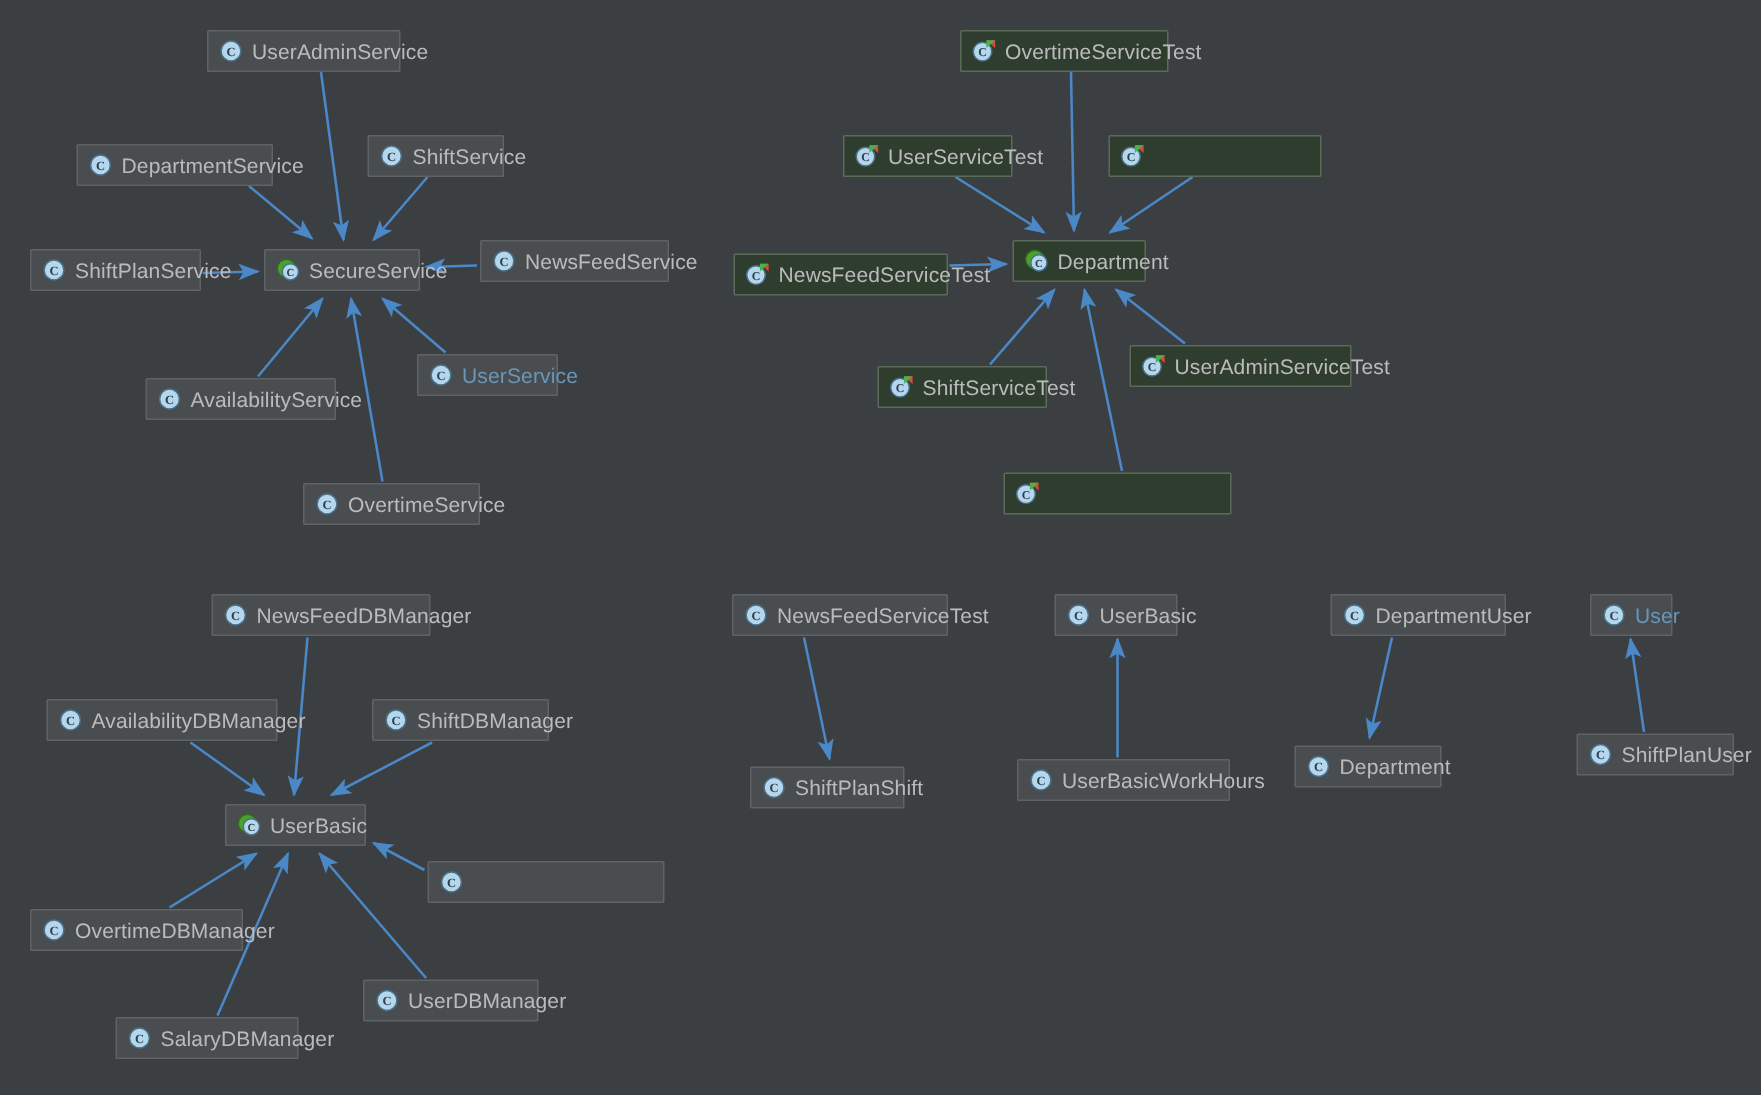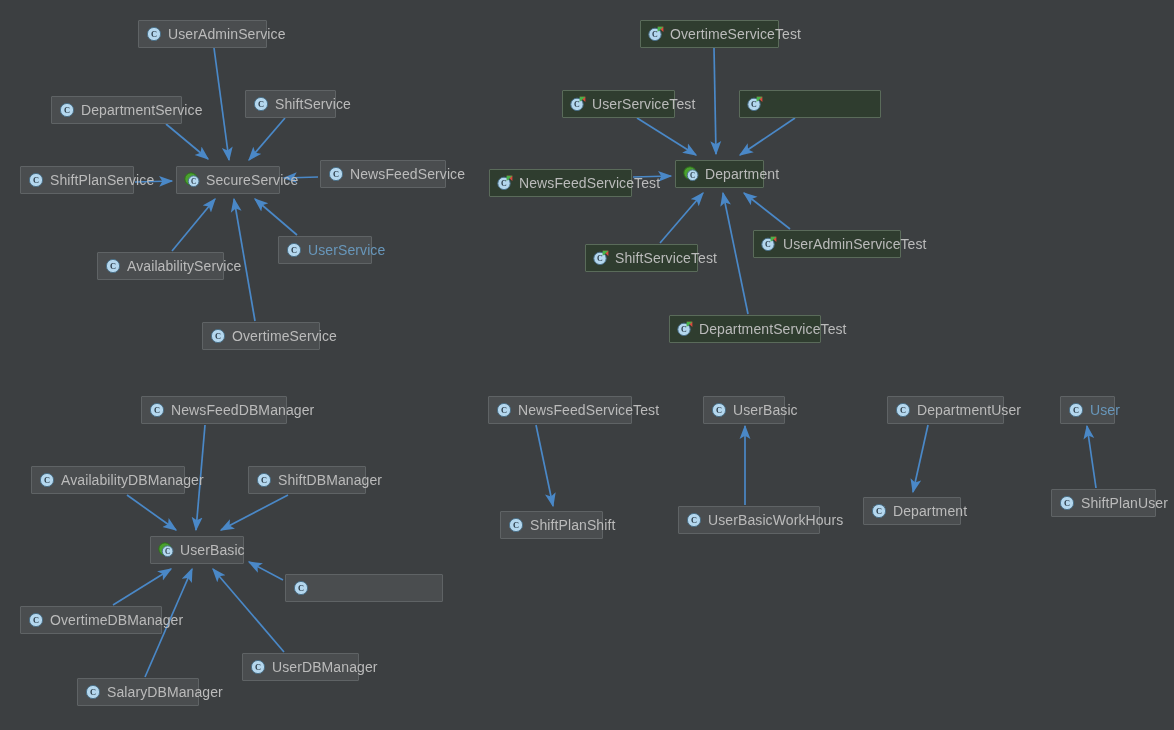--- a/index.html
+++ b/index.html
@@ -268,21 +268,20 @@
       </div>
       <div class="node test" style="left: 669px; top: 315px; width: 152px;">
         <span class="node-icon">
           <svg width="16" height="16" viewBox="0 0 16 16">
             <circle cx="7" cy="8.4" r="6.2" fill="#b4d7ee" stroke="#4a6f87" stroke-width="1"></circle>
             <text x="7" y="11.4" font-family="Liberation Serif, serif" font-size="8" font-weight="bold" fill="#2c3e4c" text-anchor="middle">C</text>
             <path d="M9.6 0.8 L15.4 0.8 L15.4 6.0 z" fill="#d94a3d"></path>
             <path d="M9.6 0.8 L15.4 0.8 L9.6 6.0 z" fill="#49b24a"></path>
           </svg>
         </span>
-        <span class="node-label">DepartmentServiceTest</span>
       </div>
       <div class="node" style="left: 141px; top: 396px; width: 146px;">
         <span class="node-icon">
           <svg width="16" height="16" viewBox="0 0 16 16">
             <circle cx="8" cy="8" r="6.6" fill="#b4d7ee" stroke="#4a6f87" stroke-width="1"></circle>
             <text x="8" y="11.1" font-family="Liberation Serif, serif" font-size="8.4" font-weight="bold" fill="#2c3e4c" text-anchor="middle">C</text>
           </svg>
         </span>
         <span class="node-label">NewsFeedDBManager</span>
       </div>

